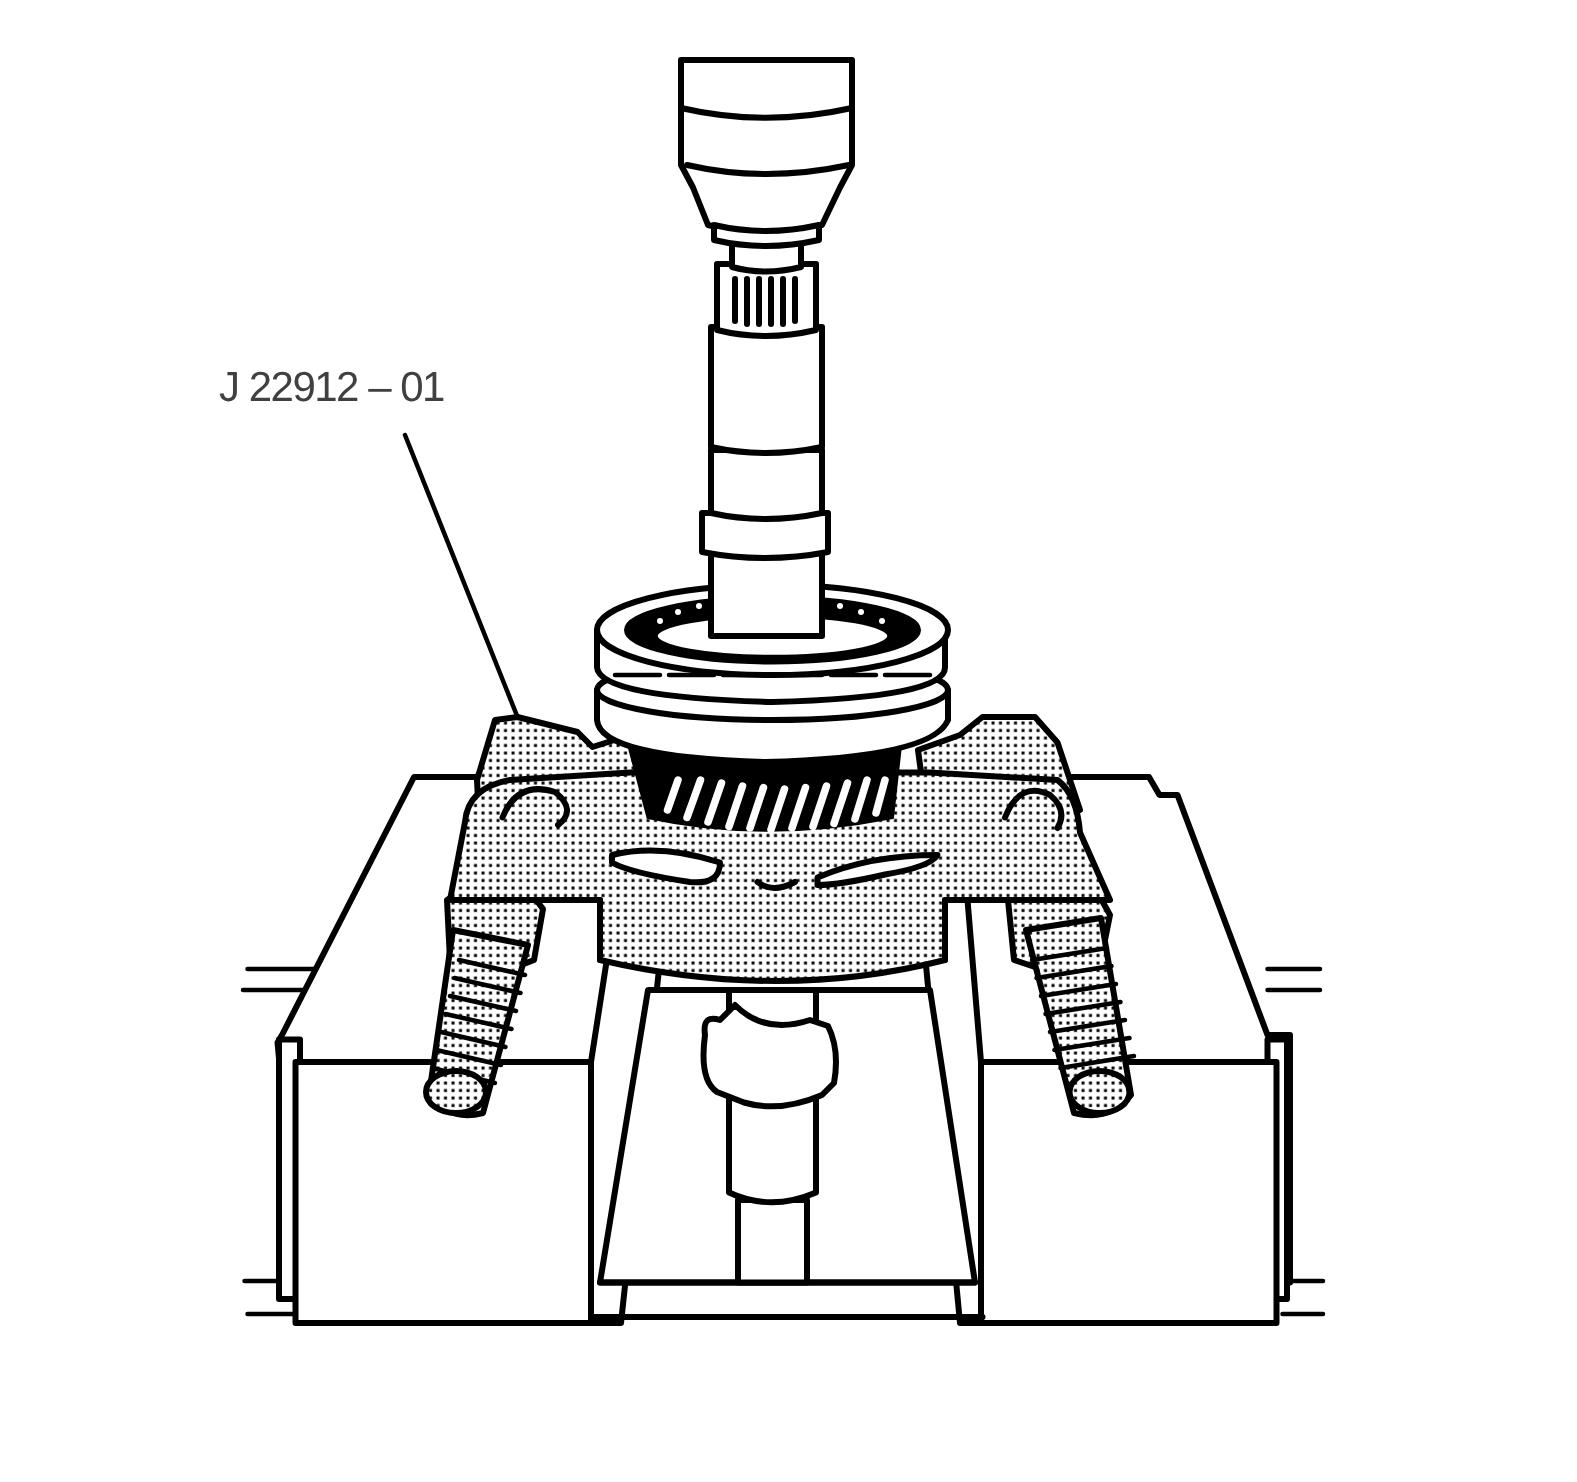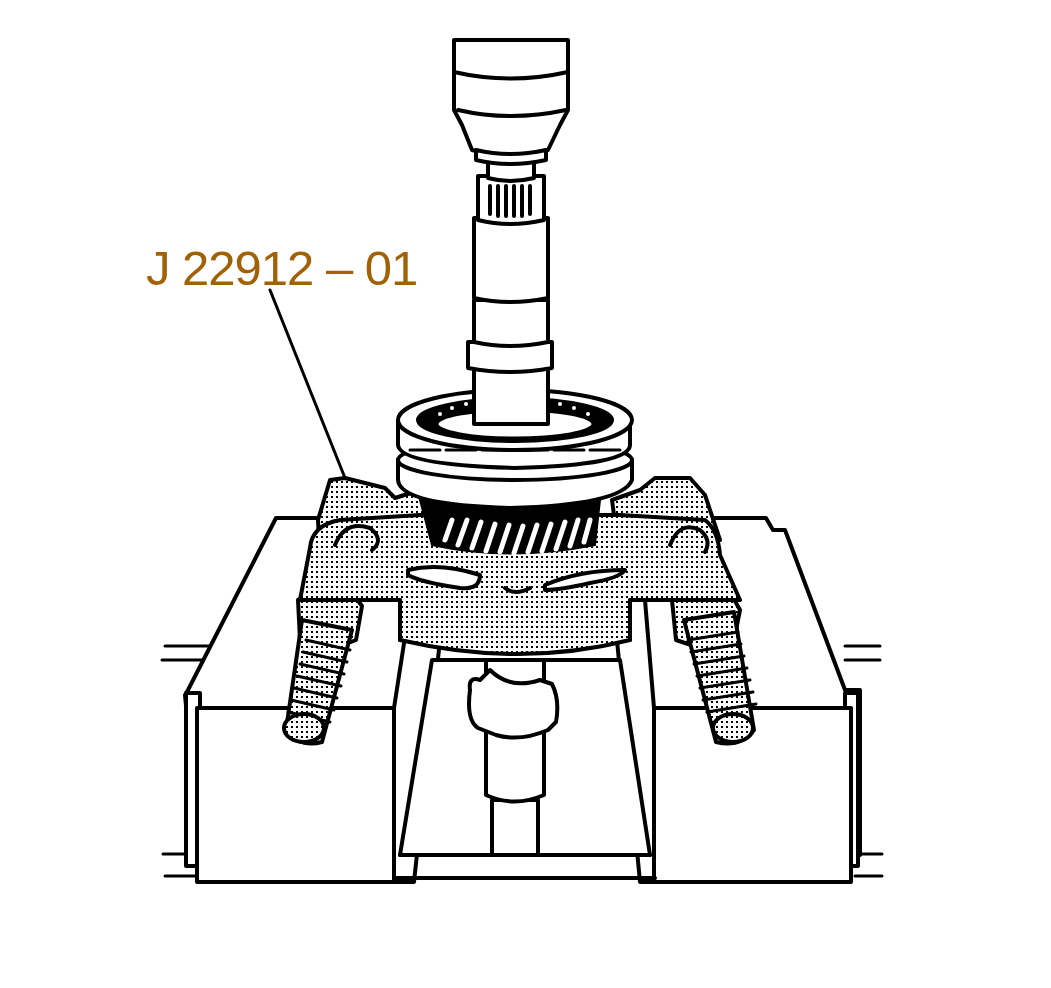--- a/index.html
+++ b/index.html
@@ -1,21 +1,21 @@
 <!DOCTYPE html>
 <html><head>
   <meta charset="utf-8">
   <style>
     html, body { margin: 0; padding: 0; background: #ffffff; }
     body { width: 1051px; height: 988px; position: relative; overflow: hidden; font-family: "Liberation Sans", sans-serif; }
     #figure { position: absolute; left: 0; top: 0; width: 1051px; height: 988px; }
     .callout-label {
       position: absolute; left: 146px; top: 244px;
-      font-family: "Liberation Sans", sans-serif; font-size: 49px; font-weight: normal;
-      color: #a16207; letter-spacing: -1px; white-space: nowrap; line-height: 1;
+      font-family: "Liberation Sans", sans-serif; font-size: 28px; font-weight: normal;
+      color: #404040; letter-spacing: -1px; white-space: nowrap; line-height: 1;
     }
     svg .ln { fill: none; stroke: #000; stroke-width: 4; stroke-linejoin: round; stroke-linecap: round; }
     svg .thin { fill: none; stroke: #000; stroke-width: 3; stroke-linecap: round; }
     svg .wf { fill: #fff; stroke: #000; stroke-width: 4; stroke-linejoin: round; }
     svg .dot { fill: url(#stipple); stroke: #000; stroke-width: 4; stroke-linejoin: round; }
     svg .blk { fill: #000; stroke: #000; stroke-width: 2; }
   </style>
 </head>
 <body>
 

